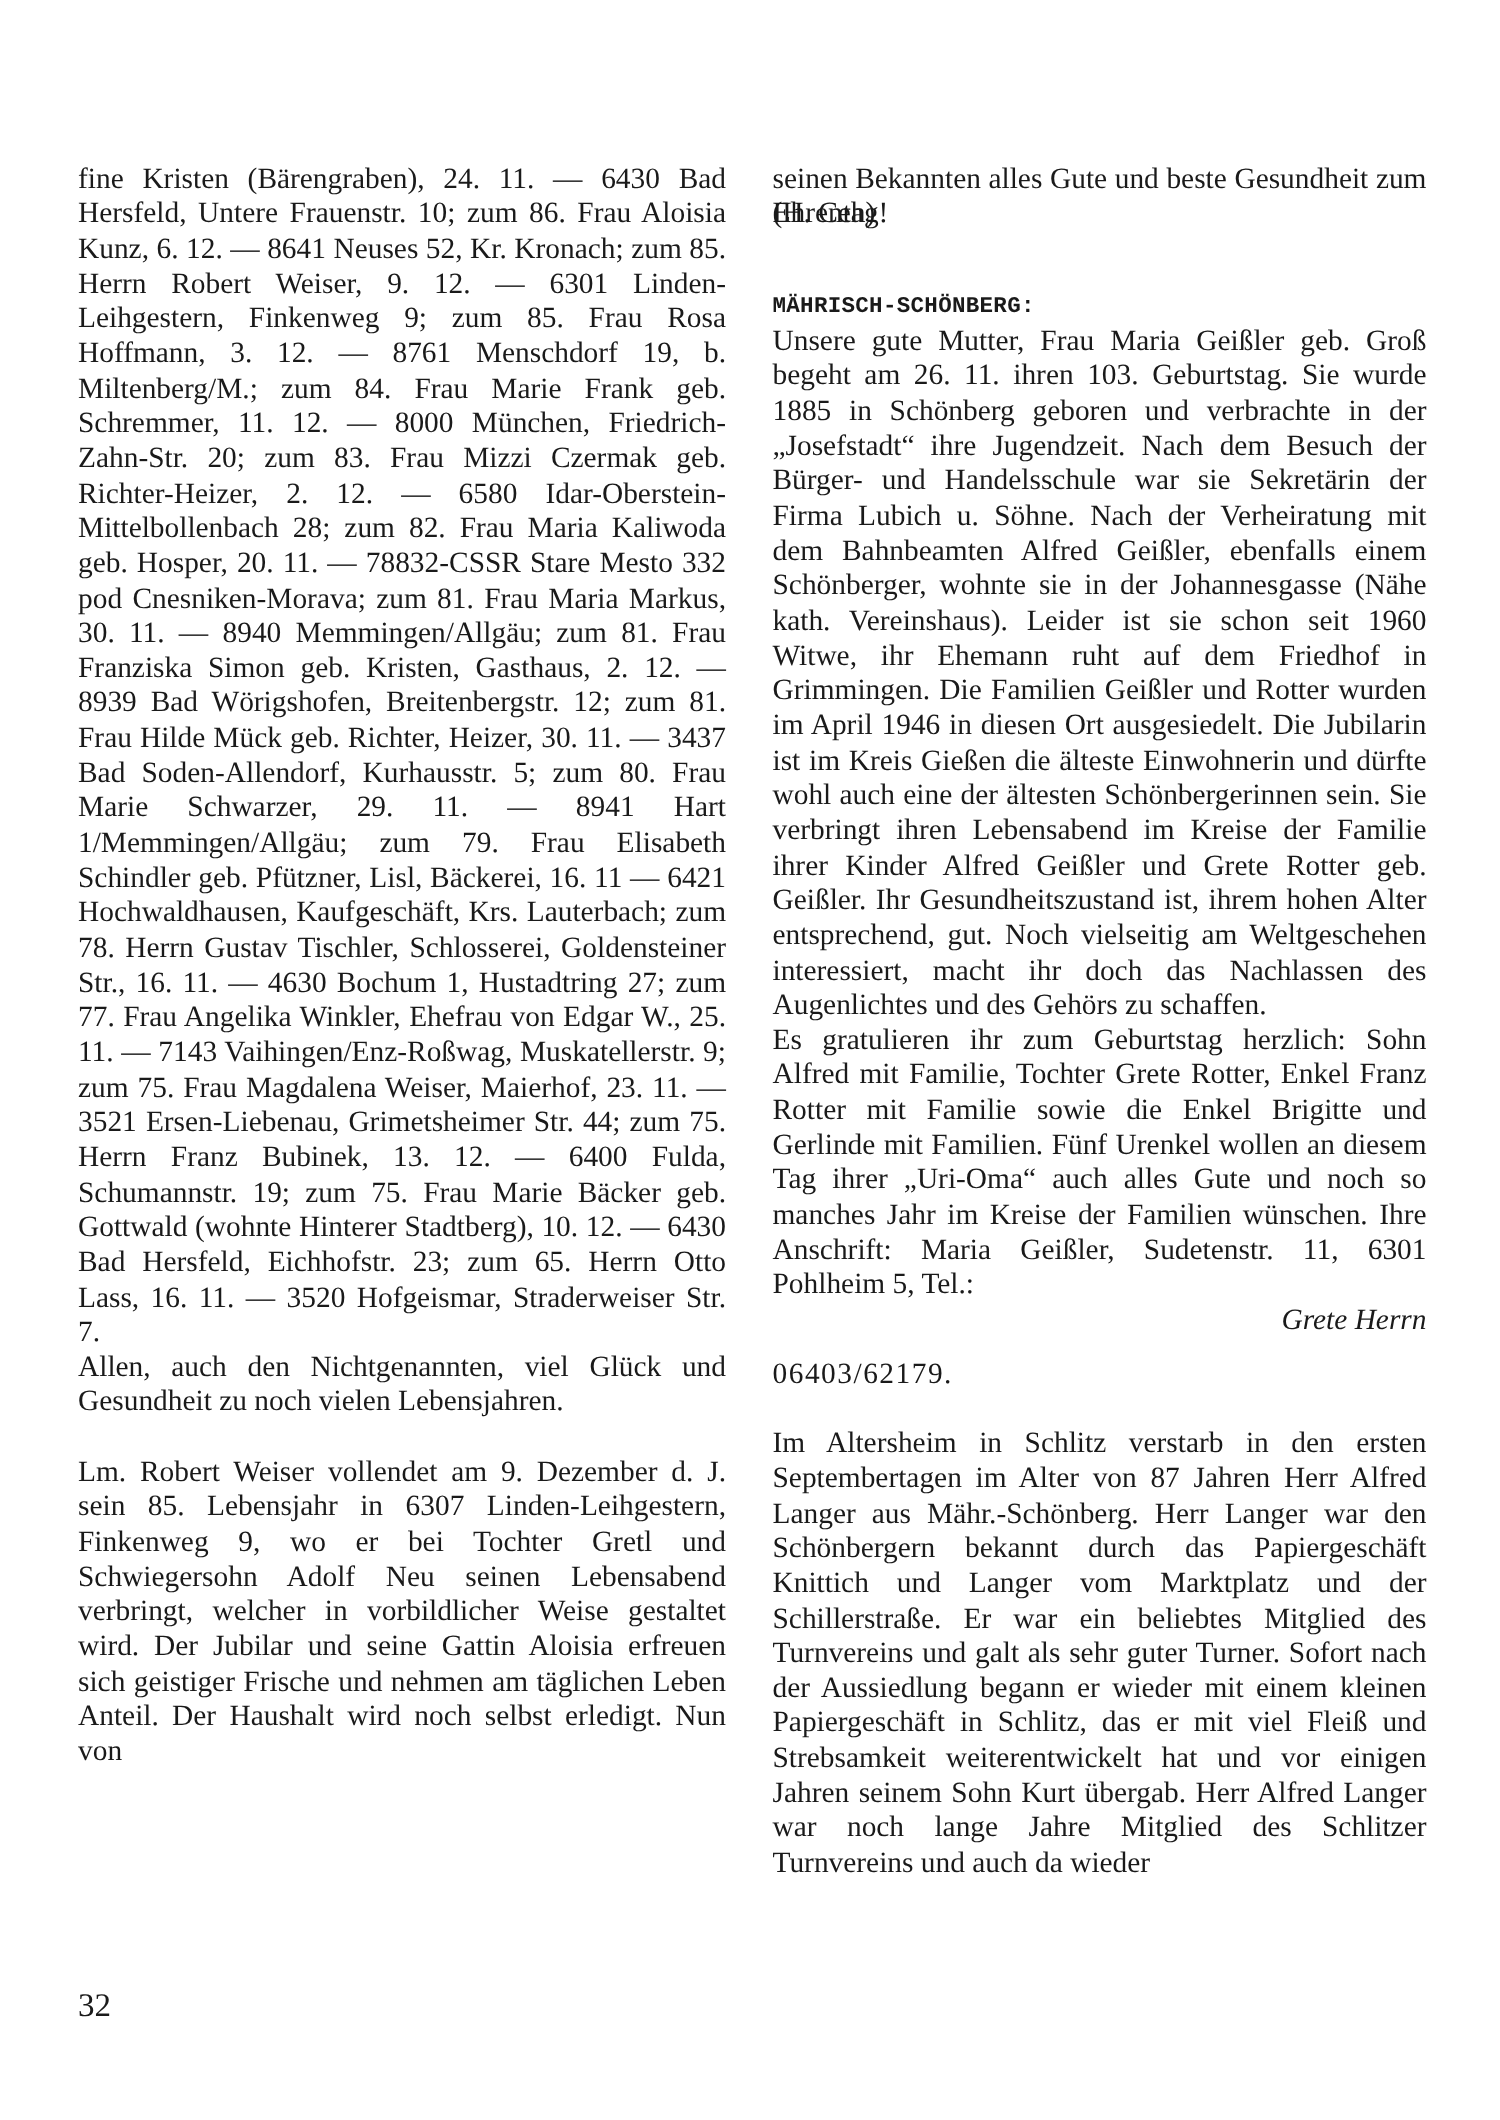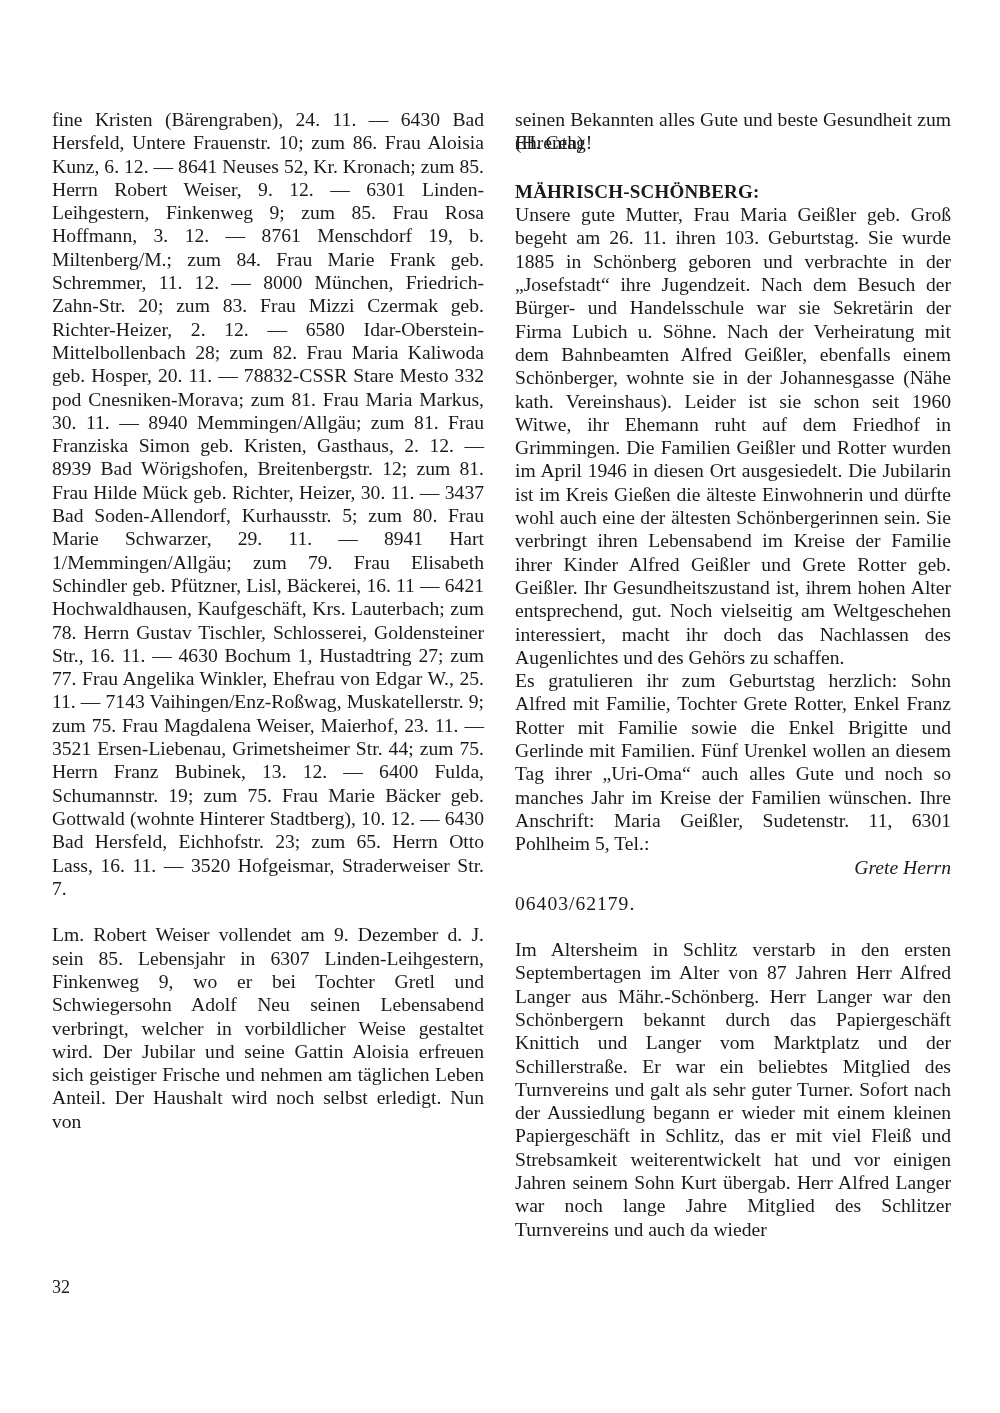--- a/index.html
+++ b/index.html
@@ -9,36 +9,37 @@
          text-align: justify; hyphens: manual; }
   .col-left { left: 52px; width: 432px; }
   .col-right { left: 515px; width: 436px; }
   .col p { margin: 0; }
   .col b { font-weight: normal; }
   .sig { text-align: left; }
   .gap { height: 23.3px; }
   .heading { font-weight: bold; margin: 0; letter-spacing: 0.2px; }
   .line-sig { display: flex; justify-content: space-between; }
   .line-sig .s { font-style: italic; }
-  .page-number { position: absolute; left: 52px; top: 1277px; font-size: 18px; }
+  .page-number { position: absolute; left: 52px; top: 1324px; font-size: 22px; }
 </style>
 </head>
 <body>
 
 <div class="col col-left">
   <p id="birthday-list"><b>fine Kristen</b><span> (Bärengraben), 24. 11. — 6430 Bad Hersfeld, Untere Frauenstr. 10; zum 86. Frau </span><b>Aloisia Kunz,</b><span> 6. 12. — 8641 Neuses 52, Kr. Kronach; zum 85. Herrn </span><b>Robert Weiser,</b><span> 9. 12. — 6301 Linden-Leihgestern, Finkenweg 9; zum 85. Frau </span><b>Rosa Hoffmann,</b><span> 3. 12. — 8761 Menschdorf 19, b. Miltenberg/M.; zum 84. Frau </span><b>Marie Frank</b><span> geb. Schremmer, 11. 12. — 8000 München, Friedrich-Zahn-Str. 20; zum 83. Frau </span><b>Mizzi Czermak</b><span> geb. Richter-Heizer, 2. 12. — 6580 Idar-Oberstein-Mittelbollenbach 28; zum 82. Frau </span><b>Maria Kaliwoda</b><span> geb. Hosper, 20. 11. — 78832-CSSR Stare Mesto 332 pod Cnesniken-Morava; zum 81. Frau </span><b>Maria Mar­kus,</b><span> 30. 11. — 8940 Memmingen/Allgäu; zum 81. Frau </span><b>Franziska Simon</b><span> geb. Kristen, Gast­haus, 2. 12. — 8939 Bad Wörigshofen, Breiten­bergstr. 12; zum 81. Frau </span><b>Hilde Mück</b><span> geb. Richter, Heizer, 30. 11. — 3437 Bad Soden-Allendorf, Kurhausstr. 5; zum 80. Frau </span><b>Marie Schwarzer,</b><span> 29. 11. — 8941 Hart 1/Memmingen/Allgäu; zum 79. Frau </span><b>Elisabeth Schindler</b><span> geb. Pfützner, Lisl, Bäckerei, 16. 11 — 6421 Hochwaldhausen, Kaufgeschäft, Krs. Lauterbach; zum 78. Herrn </span><b>Gustav Tischler,</b><span> Schlosserei, Goldensteiner Str., 16. 11. — 4630 Bochum 1, Hustadtring 27; zum 77. Frau </span><b>An­gelika Winkler,</b><span> Ehefrau von Edgar W., 25. 11. — 7143 Vaihingen/Enz-Roßwag, Muskatel­lerstr. 9; zum 75. Frau </span><b>Magdalena Weiser,</b><span> Mai­erhof, 23. 11. — 3521 Ersen-Liebenau, Gri­metsheimer Str. 44; zum 75. Herrn </span><b>Franz Bubinek,</b><span> 13. 12. — 6400 Fulda, Schumannstr. 19; zum 75. Frau </span><b>Marie Bäcker</b><span> geb. Gottwald (wohnte Hinterer Stadtberg), 10. 12. — 6430 Bad Hersfeld, Eichhofstr. 23; zum 65. Herrn </span><b>Otto Lass,</b><span> 16. 11. — 3520 Hofgeismar, Strader­weiser Str. 7.</span></p>
+  <p>Allen, auch den Nichtgenannten, viel Glück und Gesundheit zu noch vielen Lebensjahren.</p>
   <div class="gap"></div>
   <p><span>Lm. </span><b>Robert Weiser</b><span> vollendet am 9. Dezember d. J. sein 85. Lebensjahr in 6307 Linden-Leihgestern, Finkenweg 9, wo er bei Tochter Gretl und Schwiegersohn Adolf Neu seinen Le­bensabend verbringt, welcher in vorbildlicher Weise gestaltet wird. Der Jubilar und seine Gattin Aloisia erfreuen sich geistiger Frische und nehmen am täglichen Leben Anteil. Der Haushalt wird noch selbst erledigt. Nun von</span></p>
 </div>
 
 <div class="col col-right">
   <p style="text-align-last: left;"><span>seinen Bekannten alles Gute und beste Gesund­heit zum Ehrentag!</span></p>
   <p class="sig" style="margin-top:-23.3px;">(H. Ceh)</p>
   <div class="gap"></div>
-  <h2 class="heading" style="font-size:19px;line-height:23.3px;margin-top:2px;">MÄHRISCH-SCHÖNBERG:</h2>
+  <h2 class="heading" style="font-size:15px;line-height:23.3px;margin-top:15px;font-family:Liberation Mono, monospace;">MÄHRISCH-SCHÖNBERG:</h2>
   <p><span>Unsere gute Mutter, Frau </span><b>Maria Geißler</b><span> geb. Groß begeht am 26. 11. ihren 103. Geburtstag. Sie wurde 1885 in Schönberg geboren und ver­brachte in der „Josefstadt“ ihre Jugendzeit. Nach dem Besuch der Bürger- und Handels­schule war sie Sekretärin der Firma Lubich u. Söhne. Nach der Verheiratung mit dem Bahn­beamten Alfred Geißler, ebenfalls einem Schönberger, wohnte sie in der Johannesgasse (Nähe kath. Vereinshaus). Leider ist sie schon seit 1960 Witwe, ihr Ehemann ruht auf dem Friedhof in Grimmingen. Die Familien Geißler und Rotter wurden im April 1946 in diesen Ort ausgesiedelt. Die Jubilarin ist im Kreis Gießen die älteste Einwohnerin und dürfte wohl auch eine der ältesten Schönbergerinnen sein. Sie verbringt ihren Lebensabend im Kreise der Fa­milie ihrer Kinder Alfred Geißler und Grete Rotter geb. Geißler. Ihr Gesundheitszustand ist, ihrem hohen Alter entsprechend, gut. Noch vielseitig am Weltgeschehen interessiert, macht ihr doch das Nachlassen des Augenlichtes und des Gehörs zu schaffen.</span></p>
   <p>Es gratulieren ihr zum Geburtstag herzlich: Sohn Alfred mit Familie, Tochter Grete Rotter, Enkel Franz Rotter mit Familie sowie die Enkel Brigitte und Gerlinde mit Familien. Fünf Uren­kel wollen an diesem Tag ihrer „Uri-Oma“ auch alles Gute und noch so manches Jahr im Kreise der Familien wünschen. Ihre Anschrift: Maria Geißler, Sudetenstr. 11, 6301 Pohlheim 5, Tel.:</p>
   <div class="line-sig">
     <span style="letter-spacing:1px;margin-top:36px;">06403/62179.</span>
     <span class="s">Grete Herrn</span>
   </div>
   <div class="gap"></div>
   <p><span>Im Altersheim in Schlitz verstarb in den ersten Septembertagen im Alter von 87 Jahren Herr </span><b>Alfred Langer</b><span> aus Mähr.-Schönberg. Herr Langer war den Schönbergern bekannt durch das Papiergeschäft Knittich und Langer vom Marktplatz und der Schillerstraße. Er war ein beliebtes Mitglied des Turnvereins und galt als sehr guter Turner. Sofort nach der Aussiedlung begann er wieder mit einem kleinen Papierge­schäft in Schlitz, das er mit viel Fleiß und Strebsamkeit weiterentwickelt hat und vor eini­gen Jahren seinem Sohn Kurt übergab. Herr Alfred Langer war noch lange Jahre Mitglied des Schlitzer Turnvereins und auch da wieder</span></p>
 </div>
 

